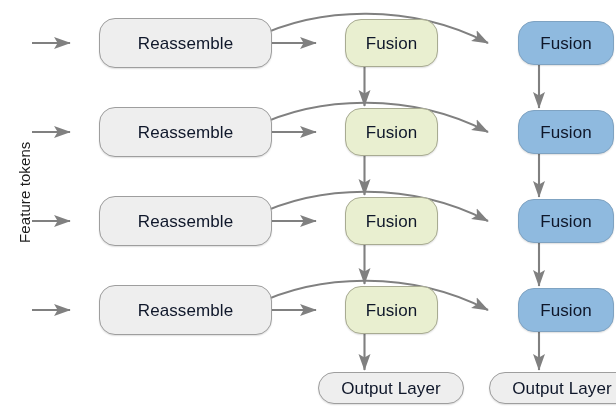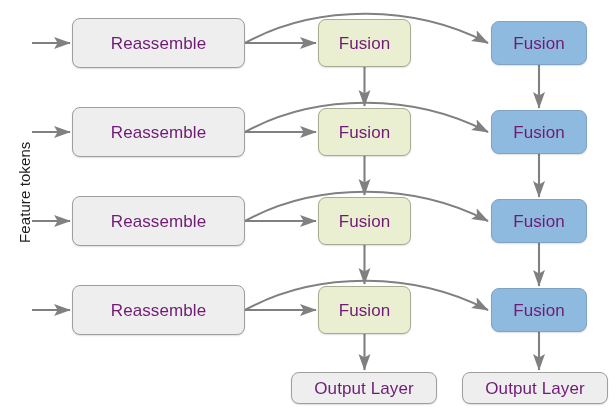--- a/index.html
+++ b/index.html
@@ -25,28 +25,29 @@
     width: 616px;
     height: 408px;
     pointer-events: none;
   }
   .node {
     position: absolute;
     box-sizing: border-box;
     display: flex;
     align-items: center;
     justify-content: center;
-    border-radius: 8px;
+    border-radius: 16px;
     border: 1.4px solid #9a9a9a;
     font-size: 17px;
-    color: #701a75;
+    color: #0f172a;
     line-height: 1;
     letter-spacing: 0.1px;
     white-space: nowrap;
     box-shadow: 0 1px 1.5px rgba(0,0,0,0.13);
+    margin-left: 27px;
   }
   .node.grey   { background: #eeeeee; border-color: #9e9e9e; }
   .node.green  { background: #e9efd0; border-color: #a8ab92; }
   .node.blue   { background: #8fbadf; border-color: #7fa3c2; }
 
   .axis-label {
     position: absolute;
     font-size: 15px;
     color: #1c1c1c;
     white-space: nowrap;

